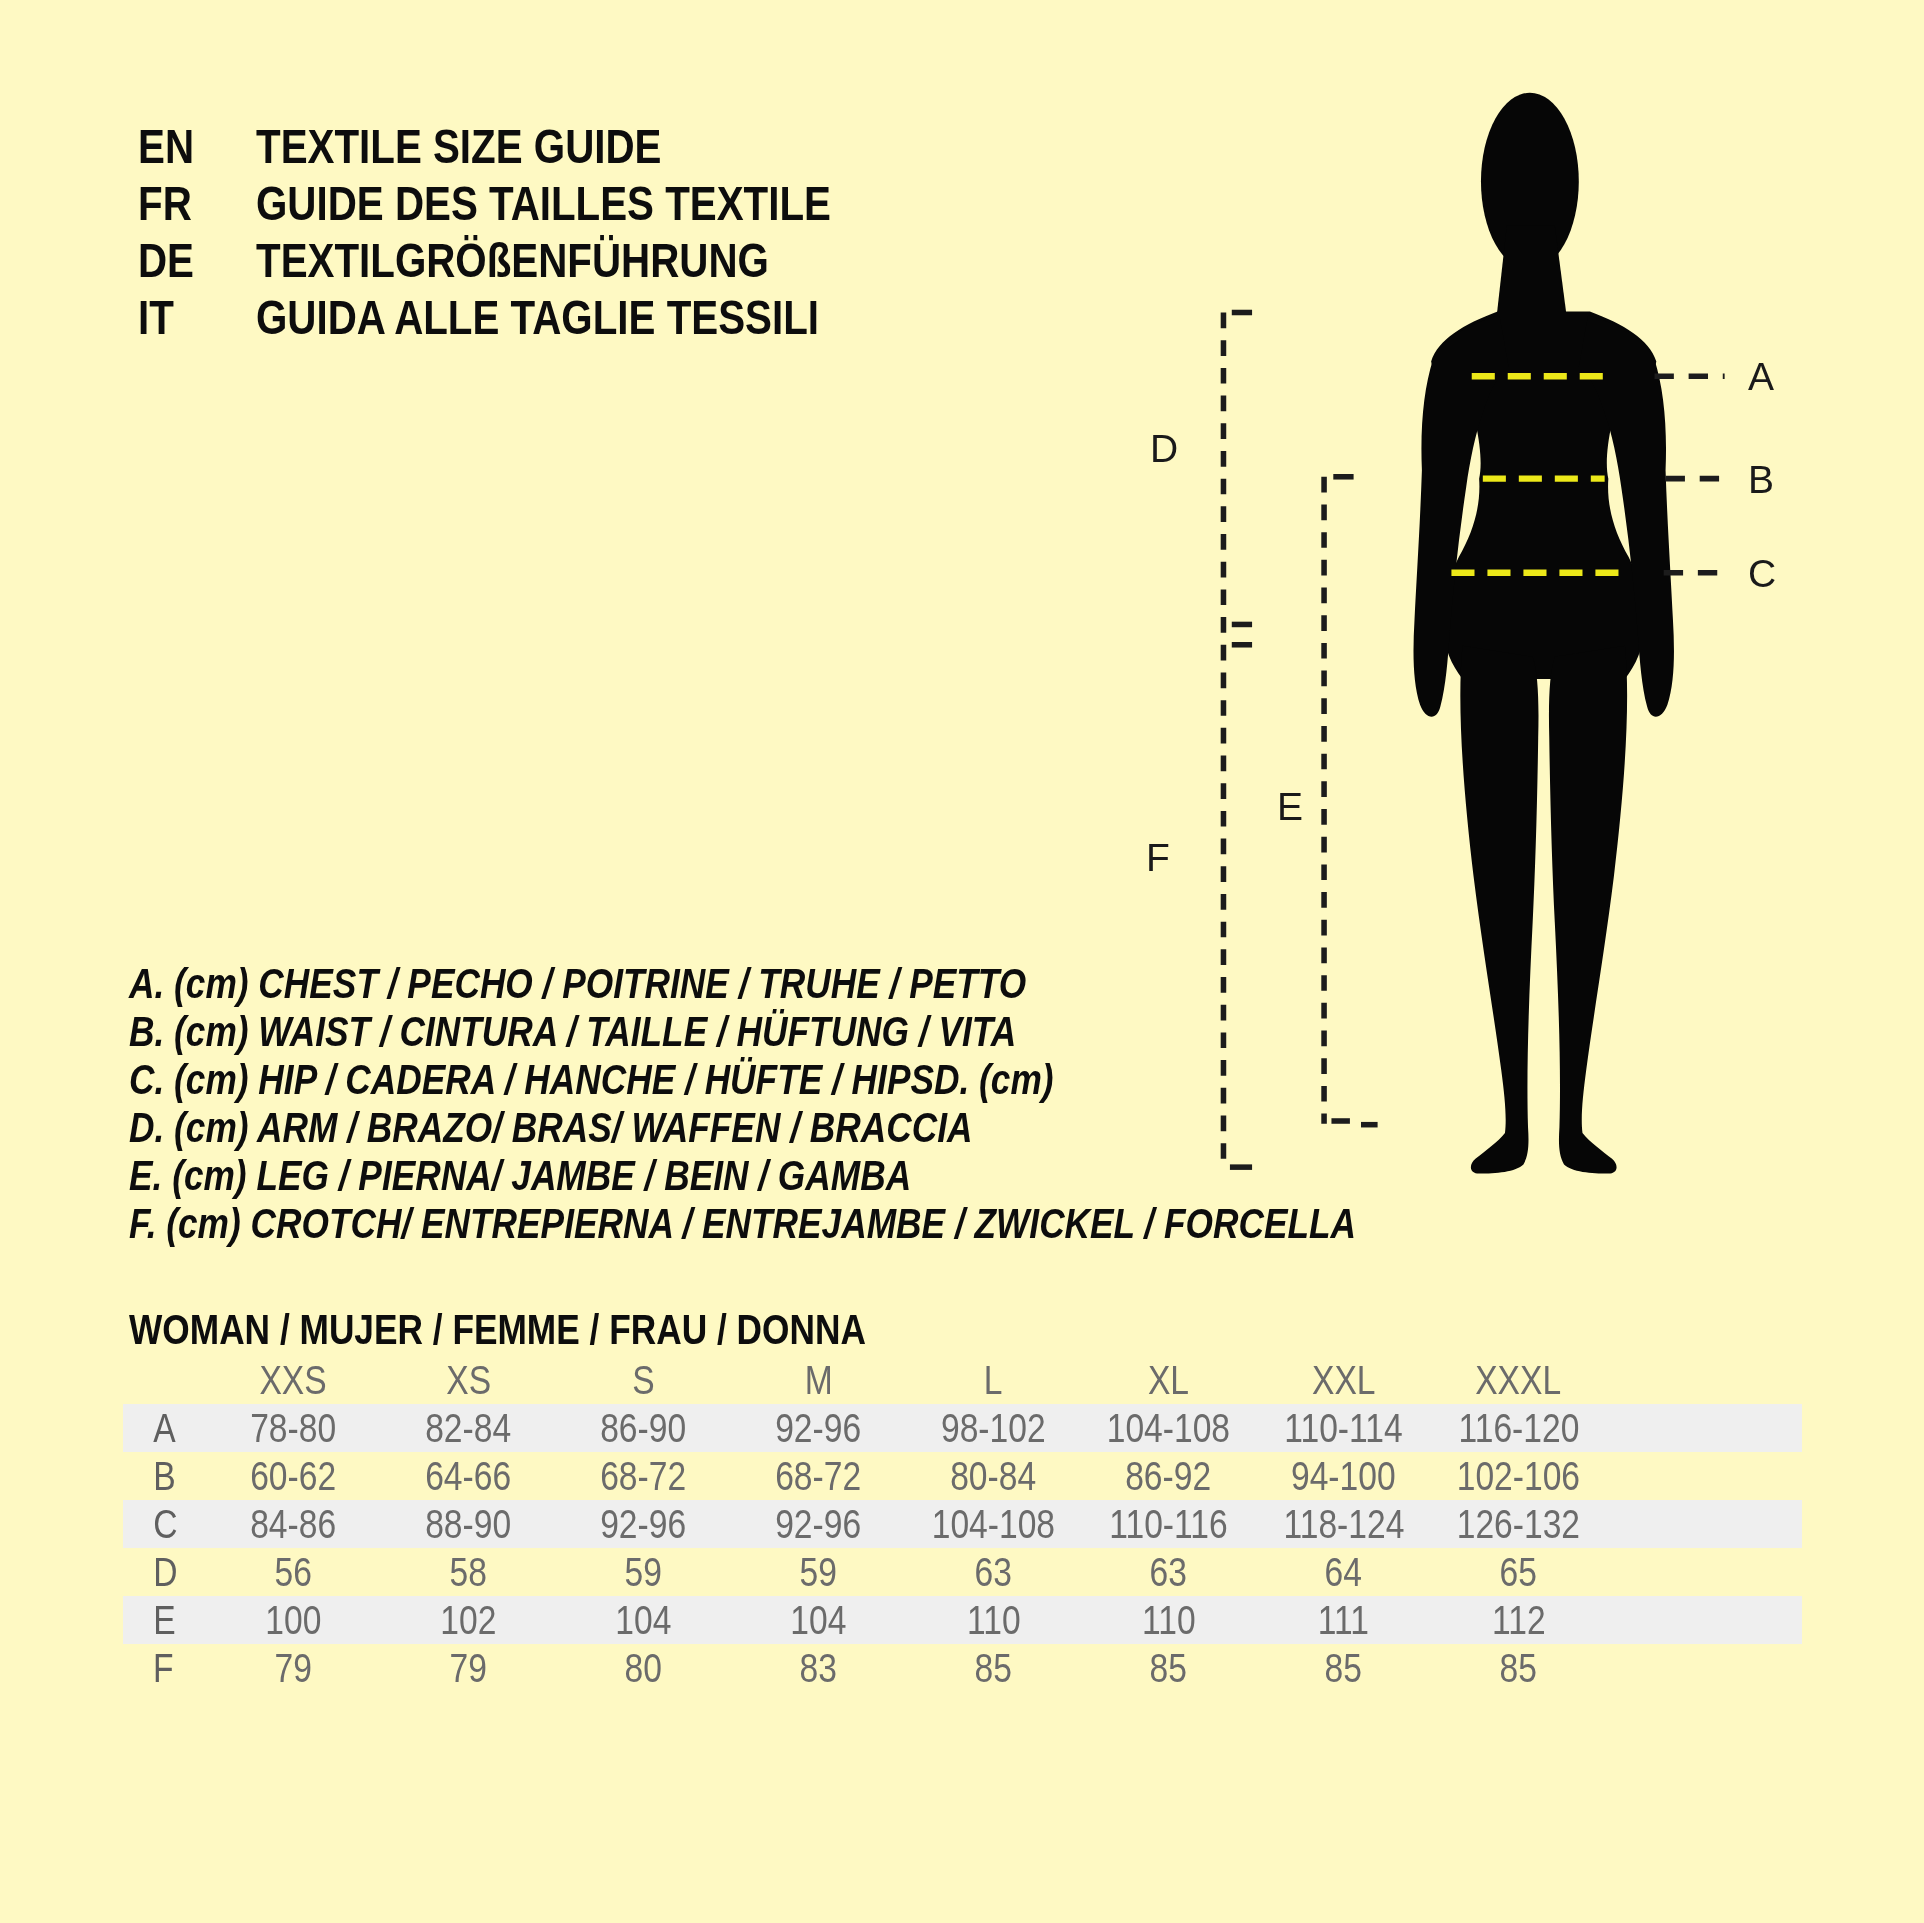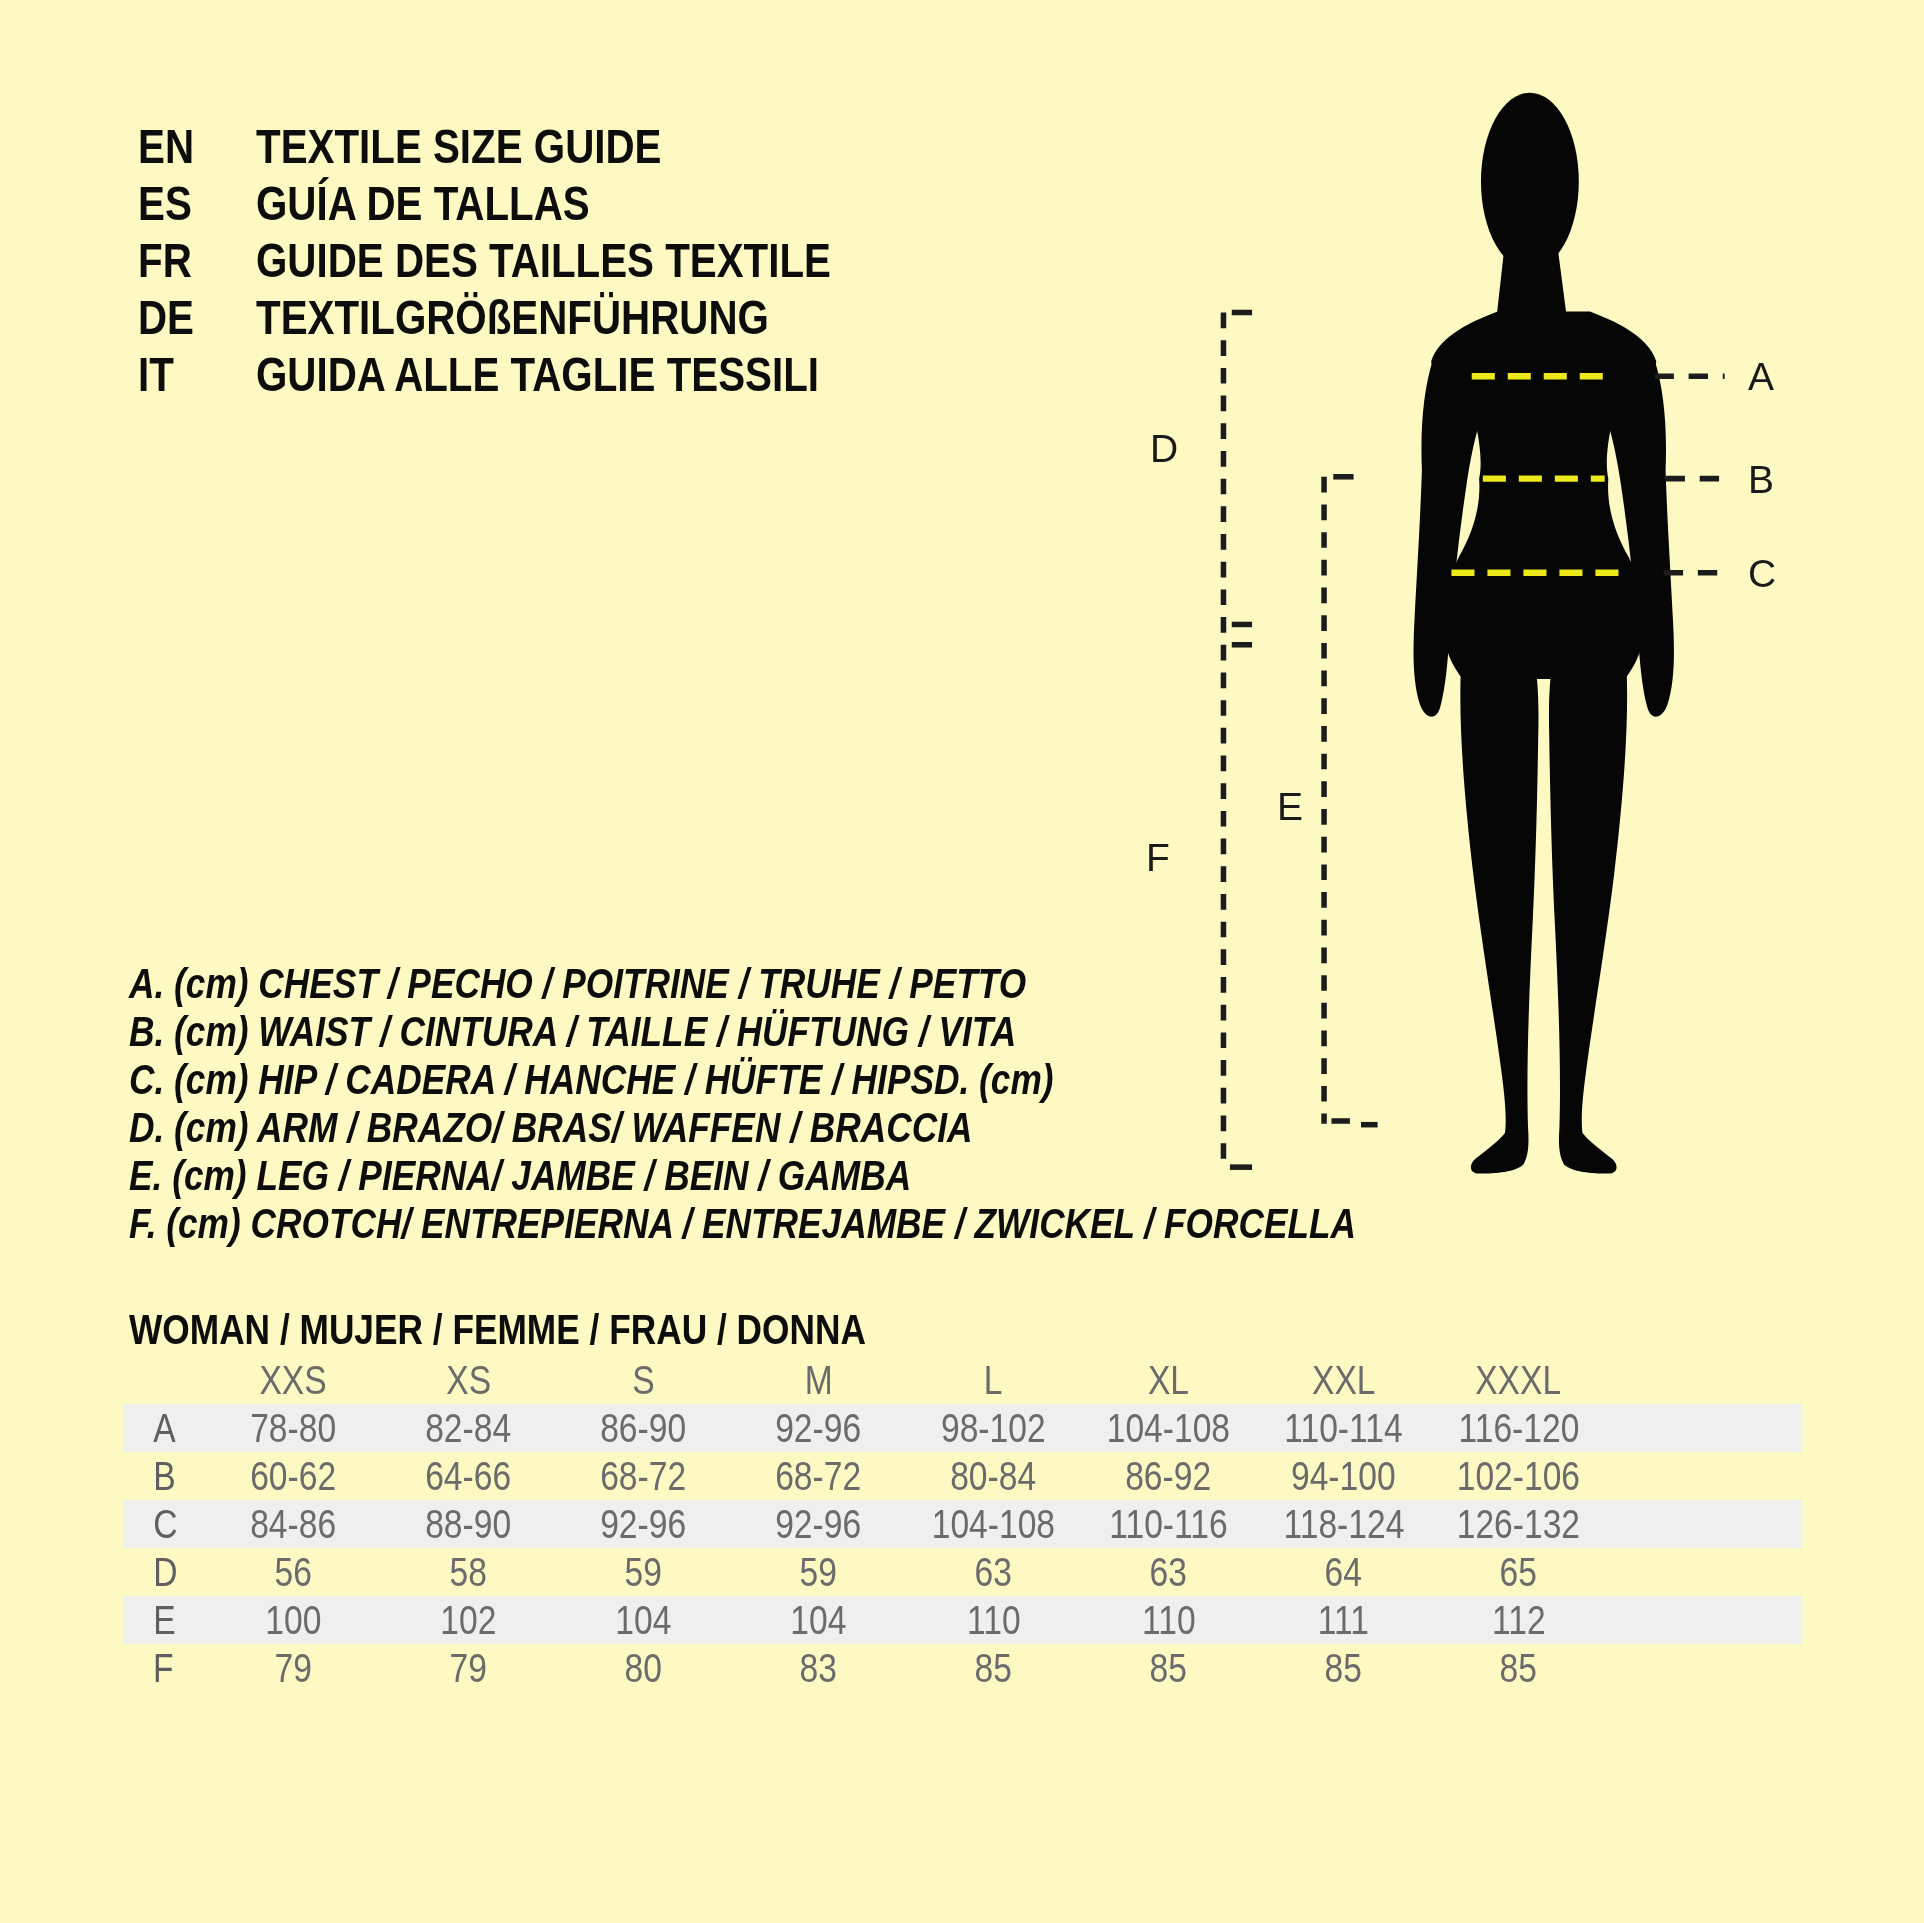--- a/index.html
+++ b/index.html
@@ -37,24 +37,20 @@
 </style>
 </head>
 <body>
 
 <div id="canvas">
 
   <div id="lang-block">
     <div class="lang-row">
       <span class="lang-code"><span class="cond">EN</span></span>
       <span class="cond">TEXTILE SIZE GUIDE</span>
-    </div>
-    <div class="lang-row">
-      <span class="lang-code"><span class="cond">ES</span></span>
-      <span class="cond">GUÍA DE TALLAS</span>
     </div>
     <div class="lang-row">
       <span class="lang-code"><span class="cond">FR</span></span>
       <span class="cond">GUIDE DES TAILLES TEXTILE</span>
     </div>
     <div class="lang-row">
       <span class="lang-code"><span class="cond">DE</span></span>
       <span class="cond">TEXTILGRÖßENFÜHRUNG</span>
     </div>
     <div class="lang-row">

